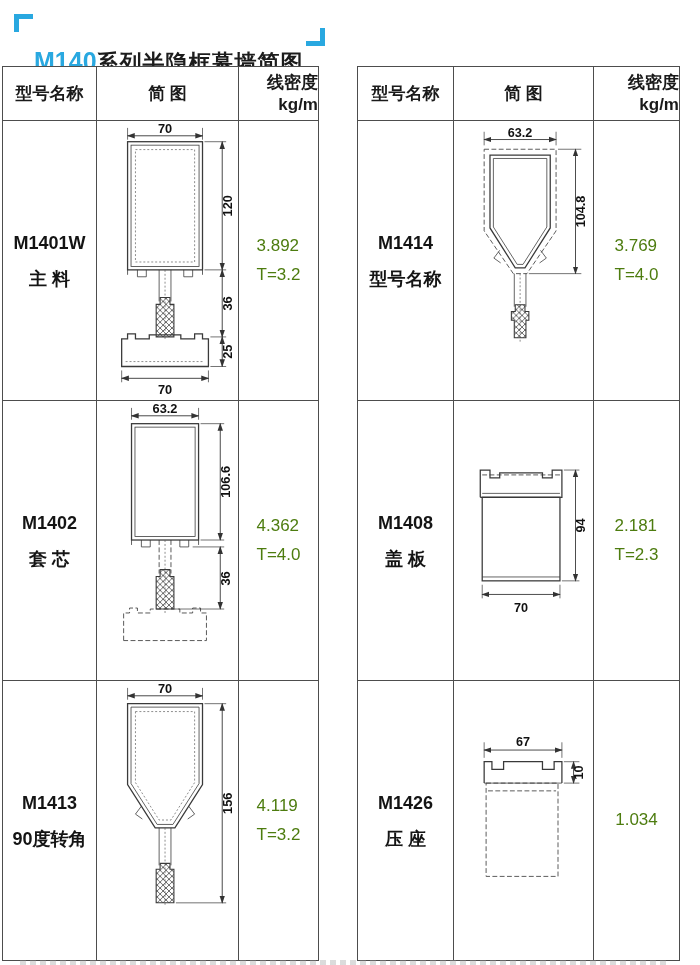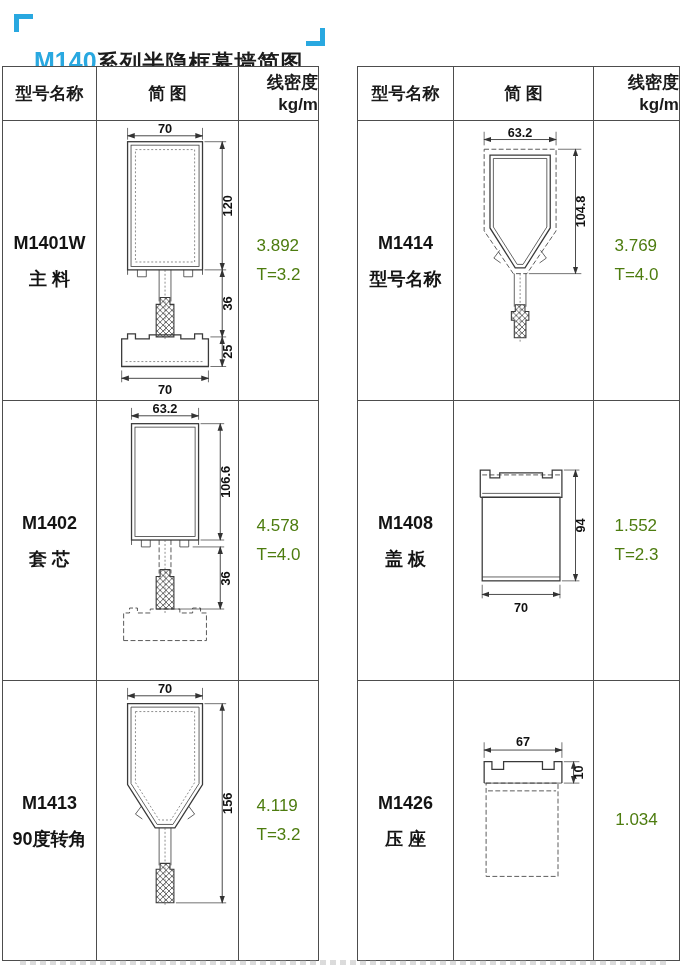--- a/index.html
+++ b/index.html
@@ -153,21 +153,21 @@
           <line class="ext" x1="96" y1="145" x2="128" y2="145"></line>
               <line class="ext" x1="79" y1="208" x2="128" y2="208"></line>
           <line class="dim" x1="124" y1="20" x2="124" y2="138" marker-start="url(#arr)" marker-end="url(#arr)"></line>
           <line class="dim" x1="124" y1="145" x2="124" y2="208" marker-start="url(#arr)" marker-end="url(#arr)"></line>
           <text class="dt" transform="rotate(-90 134 79)" x="134" y="79" text-anchor="middle">106.6</text>
           <text class="dt" transform="rotate(-90 134 177)" x="134" y="177" text-anchor="middle">36</text>
         </svg>
       </td>
       <td class="density-cell">
         <div class="density-inner">
-          <div>4.578</div>
+          <div>4.362</div>
           <div>T=4.0</div>
         </div>
       </td>
     </tr>
 
     <tr class="body-row">
       <td class="model-cell">
         <div>M1413</div>
         <div>90度转角</div>
       </td>
@@ -267,21 +267,21 @@
           <line class="dim" x1="124" y1="66" x2="124" y2="180" marker-start="url(#arr)" marker-end="url(#arr)"></line>
           <text class="dt" transform="rotate(-90 134 123)" x="134" y="123" text-anchor="middle">94</text>
           <line class="ext" x1="28" y1="184" x2="28" y2="198"></line>
               <line class="ext" x1="108" y1="184" x2="108" y2="198"></line>
           <line class="dim" x1="28" y1="194" x2="108" y2="194" marker-start="url(#arr)" marker-end="url(#arr)"></line>
           <text class="dt" x="68" y="212" text-anchor="middle">70</text>
         </svg>
       </td>
       <td class="density-cell">
         <div class="density-inner">
-          <div>1.552</div>
+          <div>2.181</div>
           <div>T=2.3</div>
         </div>
       </td>
     </tr>
 
     <tr class="body-row">
       <td class="model-cell">
         <div>M1426</div>
         <div>压 座</div>
       </td>

